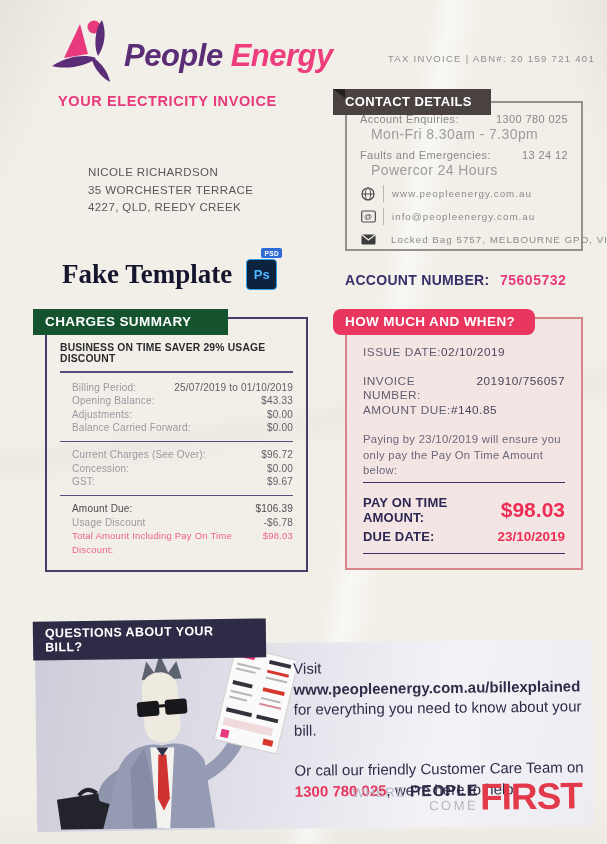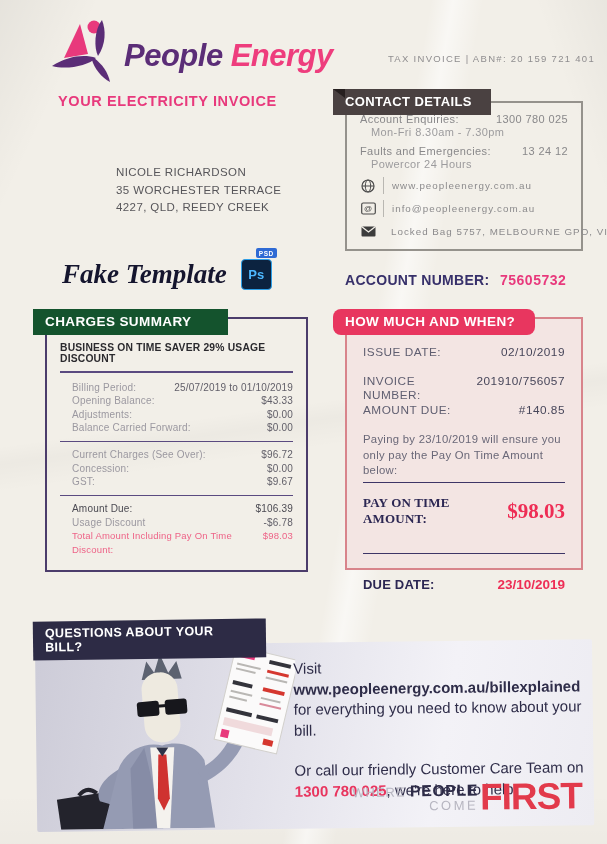--- a/index.html
+++ b/index.html
@@ -21,38 +21,38 @@
   .abs { position:absolute; }
 
   
   .logo-icon { left:50px; top:14px; width:70px; height:82px; }
   .logo-text { left:124px; top:38px; font-size:31px; font-weight:bold; font-style:italic; letter-spacing:-0.5px; white-space:nowrap; }
   .logo-word1 { color:#5b2d77; }
   .logo-word2 { color:#ee3d7d; margin-left:8px; }
   .tax-line { top:53px; right:12px; font-size:9.5px; color:#8f8d8f; letter-spacing:1.3px; }
   .subtitle { left:58px; top:93px; font-size:14.5px; font-weight:bold; color:#e8397c; letter-spacing:0.6px; }
 
-  .recipient { left:88px; top:164px; font-size:11.5px; color:#57565a; line-height:17.5px; letter-spacing:0.4px;margin-left:28px; }
+  .recipient { left:88px; top:164px; font-size:11.5px; color:#57565a; line-height:17.5px; letter-spacing:0.4px; }
 
   
   .watermark { left:62px; top:248px; display:flex; align-items:flex-end; }
-  .fake-text { font-family:"Liberation Serif", serif; font-weight:bold; font-size:27px; color:#15152e;font-style:italic; }
+  .fake-text { font-family:"Liberation Serif", serif; font-weight:bold; font-size:27px; color:#15152e; }
   .psd-wrap { position:relative; width:36px; height:42px; margin-left:14px; }
   .psd-tag { position:absolute; top:0; right:0; background:#2f6ad4; color:#fff; font-size:6.5px; font-weight:bold; padding:1.5px 3px; border-radius:2px; letter-spacing:0.5px; }
   .psd-body { position:absolute; bottom:0; left:0; width:31px; height:31px; background:#0c2340; border:1.5px solid #2d9fe8; border-radius:4px; display:flex; align-items:center; justify-content:center; color:#4db8ff; font-weight:bold; font-size:13px; }
 
   
   .ribbon { position:absolute; color:#fff; font-weight:bold; font-size:13px; letter-spacing:0.4px; padding:5px 12px 6px; z-index:3; }
   .fold { position:absolute; left:0; top:100%; width:12px; height:9px; clip-path:polygon(0 0,100% 0,100% 100%); }
 
   .contact-ribbon { left:333px; top:89px; width:158px; background:#4a4141; }
   .contact-ribbon .fold { background:#261f1f; }
   .contact-box { left:345px; top:101px; width:238px; height:150px; border:2px solid #95928c; padding:10px 13px 0; z-index:2; }
   .c-row { display:flex; justify-content:space-between; font-size:11px; color:#89888a; letter-spacing:0.4px; }
-  .c-sub { font-size:11px; color:#9c9b9d; margin:1px 0 7px; letter-spacing:0.4px;padding-left:11px; }
+  .c-sub { font-size:14px; color:#9c9b9d; margin:1px 0 7px; letter-spacing:0.4px;padding-left:11px; }
   .c-links { margin-top:7px; }
   .c-link { display:flex; align-items:center; margin-top:6px; font-size:9.8px; color:#8b8a8c; letter-spacing:1px; white-space:nowrap; }
   .c-ico { width:16px; height:16px; flex:0 0 16px; display:flex; align-items:center; justify-content:center; }
   .vline { width:1px; height:17px; background:#b9b7b2; margin:0 8px 0 7px; }
 
   .acct-label { left:345px; top:272px; font-size:14px; font-weight:bold; color:#37306a; letter-spacing:0.3px; }
   .acct-value { left:500px; top:272px; font-size:14px; font-weight:bold; color:#e8397c; letter-spacing:0.5px; }
 
   .charges-ribbon { left:33px; top:309px; width:195px; background:#14532d; font-size:13.5px; }
   .charges-box { left:45px; top:317px; width:263px; height:255px; border:2px solid #4c3c6b; padding:23px 13px 0; z-index:2; }
@@ -61,29 +61,29 @@
   .cdiv2 { height:1.5px; background:#5a4a80; margin:6px 0; }
   .crow { display:flex; justify-content:space-between; font-size:10px; line-height:13.5px; letter-spacing:0.2px;padding-left:12px; }
   .crow .lab { color:#9b98a0; }
   .crow .val { color:#605e68; }
   .crow.dark .lab, .crow.dark .val { color:#4b4a52; }
   .crow.pink { font-size:9.5px; }
   .crow.pink .lab, .crow.pink .val { color:#ee6387; }
 
   .hm-ribbon { left:333px; top:309px; width:202px; background:#e8365f; font-size:13.5px;border-radius:8px; }
   .hm-box { left:345px; top:317px; width:238px; height:253px; border:2px solid #d8848b; background:#f3e5e3; z-index:2; }
-  .hm-row { position:absolute; left:16px; right:16px; display:flex; justify-content:space-between; font-size:11.8px; letter-spacing:0.5px; }
+  .hm-row { position:absolute; left:16px; right:16px; display:flex; justify-content:flex-start; font-size:11.8px; letter-spacing:0.5px; }
   .hm-row .lab { color:#5f5e70; }
   .hm-row .val { color:#47465a; }
   .hm-note { position:absolute; left:16px; top:113px; width:200px; font-size:11.3px; color:#6a6878; line-height:15.5px; letter-spacing:0.3px; }
   .hm-div { position:absolute; left:16px; right:16px; height:1.2px; background:#3d3566; }
-  .pay-row { position:absolute; left:16px; right:16px; top:176px; display:flex; justify-content:space-between; align-items:center;font-family:Liberation Serif, serif; }
+  .pay-row { position:absolute; left:16px; right:16px; top:176px; display:flex; justify-content:space-between; align-items:center; }
   .pay-row .lab { font-size:13px; font-weight:bold; color:#2c2753; letter-spacing:0.2px; }
   .pay-row .val { font-size:21px; font-weight:bold; color:#ee2d55; }
-  .due-row { position:absolute; left:16px; right:16px; top:210px; display:flex; justify-content:space-between; align-items:center;margin-top:48px; }
+  .due-row { position:absolute; left:16px; right:16px; top:210px; display:flex; justify-content:space-between; align-items:center; }
   .due-row .lab { font-size:13px; font-weight:bold; color:#2c2753; letter-spacing:0.2px; }
   .due-row .val { font-size:13.5px; font-weight:bold; color:#ee2d55; }
 
   
   .q-ribbon { left:33px; top:620px; width:233px; background:#2d2b45; font-size:12.5px; transform:rotate(-0.8deg); }
   .gray-box { left:35px; top:646px; width:557px; height:186px; transform:rotate(-0.7deg); transform-origin:left top; border-radius:2px;
     background:linear-gradient(100deg,#cdccd8 0%, #e2e1ea 40%, #f3f2f7 72%, #edecf2 100%); z-index:2; }
   .illus { position:absolute; left:8px; top:4px; }
   .q-text { position:absolute; left:258px; top:16px; width:302px; font-size:15px; color:#2f2d49; line-height:20.5px; }
   .q-text p + p { margin-top:20px; }

